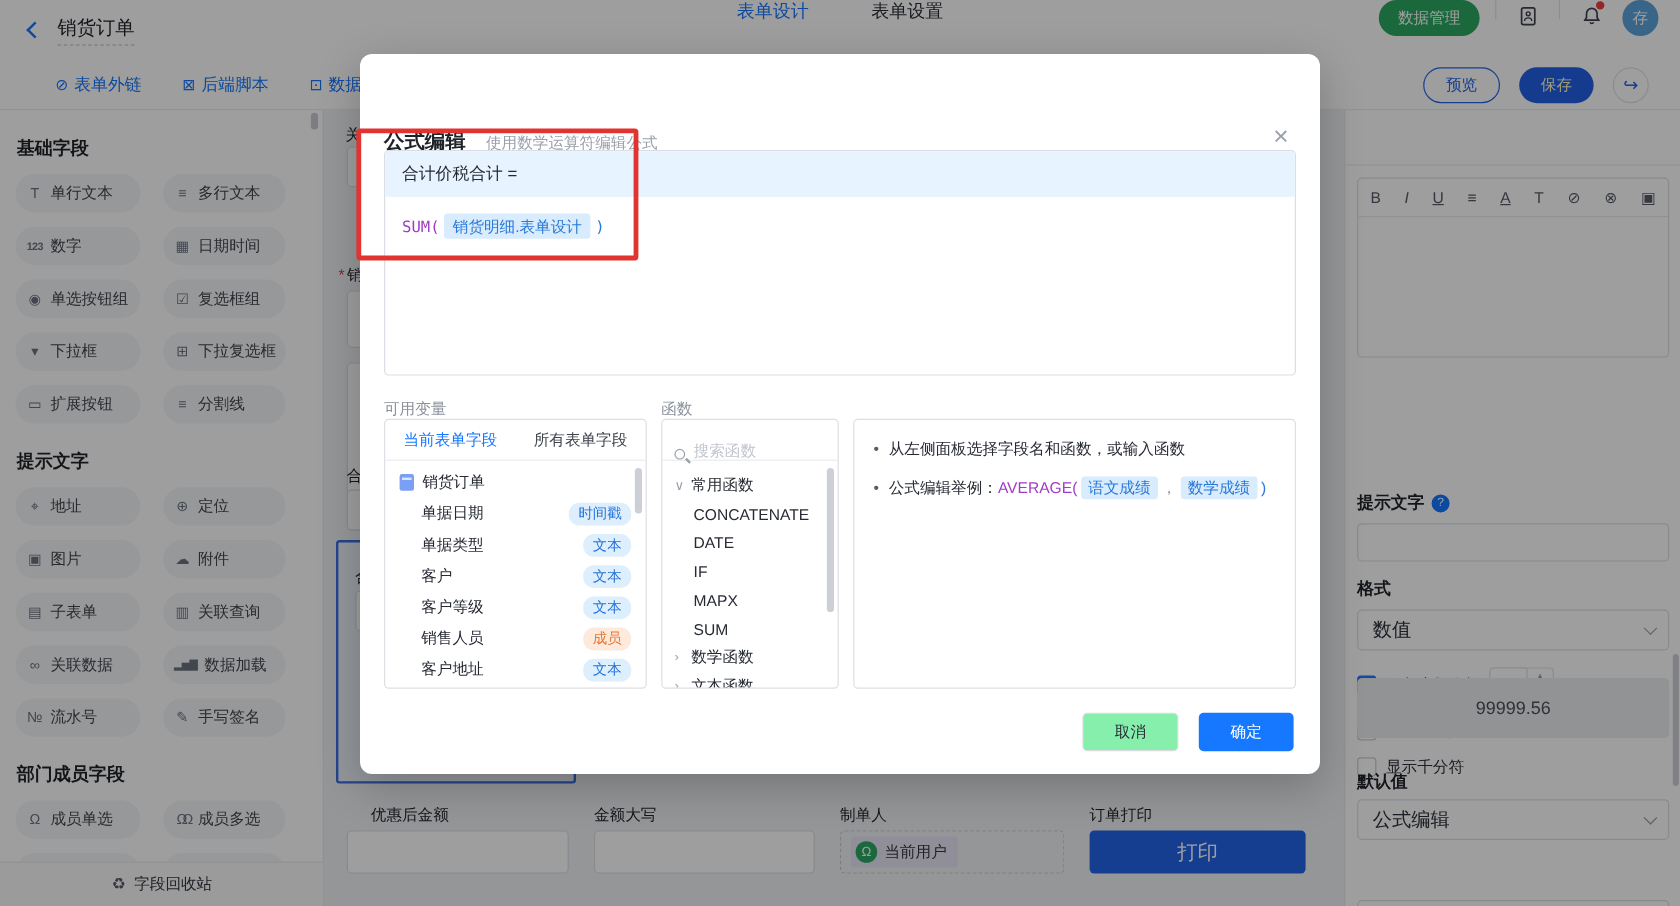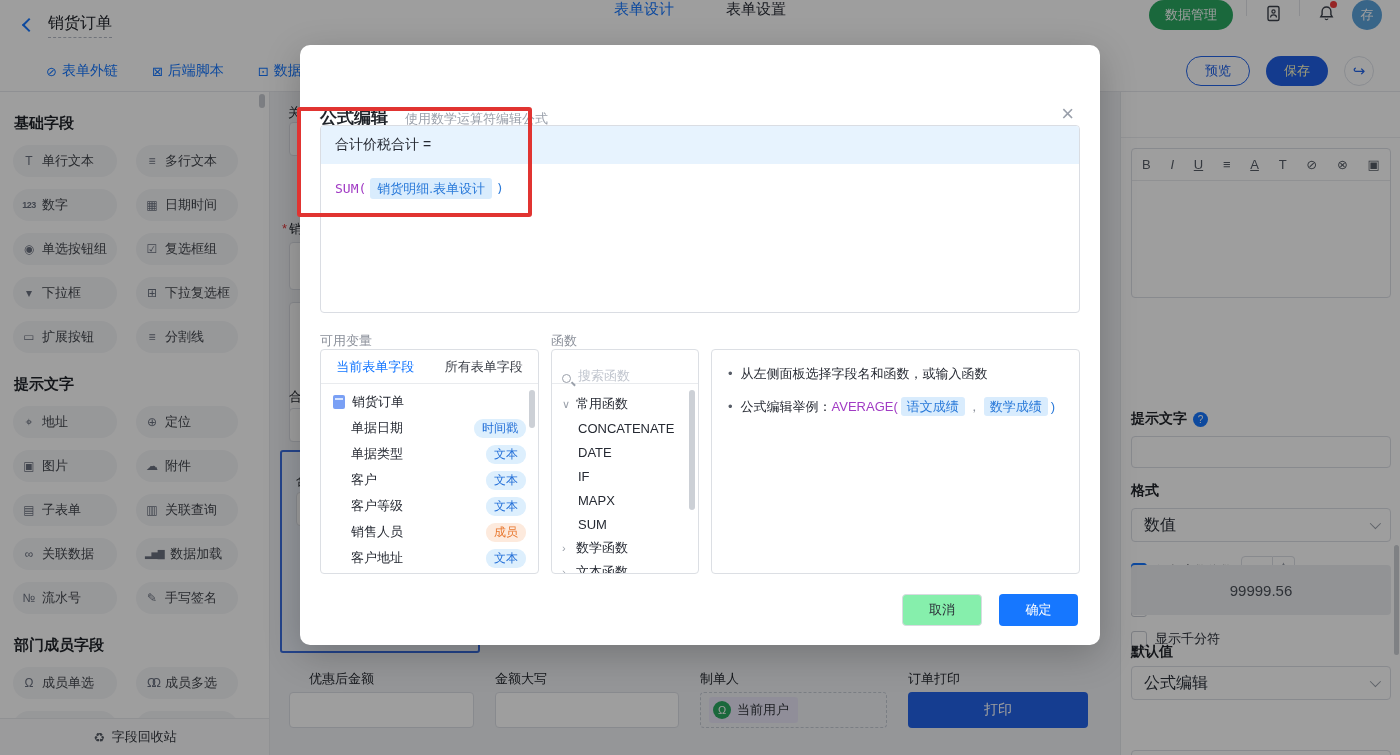--- a/index.html
+++ b/index.html
@@ -44,21 +44,21 @@
 
   
   .canvas { position:absolute; left:270px; top:92px; width:850px; height:663px; background:#f0f2f6; overflow:hidden; }
   .cv-label { position:absolute; font-size:13px; color:#1f2329; white-space:nowrap; }
   .cv-req { color:#e0383a; margin-right:2px; }
   .cv-input { position:absolute; background:#fff; border:1px solid #dcdfe5; border-radius:4px; }
   .cv-selected { position:absolute; left:10px; top:358px; width:200px; height:203px; background:#eef3fb; border:2px solid #3a6fe0; border-radius:3px; }
   .cv-dashed { position:absolute; border:1px dashed #c6cbd4; border-radius:4px; display:flex; align-items:center; padding-left:8px; background:transparent; }
   .user-chip { display:flex; align-items:center; gap:6px; background:#e9e6f7; border-radius:3px; height:26px; padding:0 9px 0 4px; font-size:13px; color:#33373e; }
   .user-chip .uc-av { width:18px; height:18px; border-radius:50%; background:#2aa862; color:#fff; font-size:11px; display:flex; align-items:center; justify-content:center; }
-  .btn-print { position:absolute; background:#2263e8; color:#fff; font-size:14px; border:none; border-radius:4px; cursor:pointer; }
+  .btn-print { position:absolute; background:#2263e8; color:#fff; font-size:17px; border:none; border-radius:4px; cursor:pointer; }
 
   
   .props { position:absolute; left:1120px; top:92px; width:280px; height:663px; background:#fff; border-left:1px solid #e6e8ec; }
   .props-tabs { height:46px; border-bottom:1px solid #eceef1; display:flex; }
   .props-tab { flex:1; display:flex; align-items:center; justify-content:center; font-size:14px; color:#1f2329; position:relative; cursor:pointer; }
   .props-tab.active { color:#1677ff; }
   .props-tab.active::after { content:""; position:absolute; bottom:0; left:50%; transform:translateX(-50%); width:62px; height:3px; background:#1677ff; border-radius:2px; }
   .rt-box { position:absolute; left:10px; top:56px; width:260px; height:150px; border:1px solid #dcdfe5; border-radius:4px; }
   .rt-tools { height:32px; border-bottom:1px solid #e8eaee; display:flex; align-items:center; justify-content:space-between; padding:0 10px; }
   .rt-tools span { font-size:13px; color:#565c66; cursor:pointer; }

